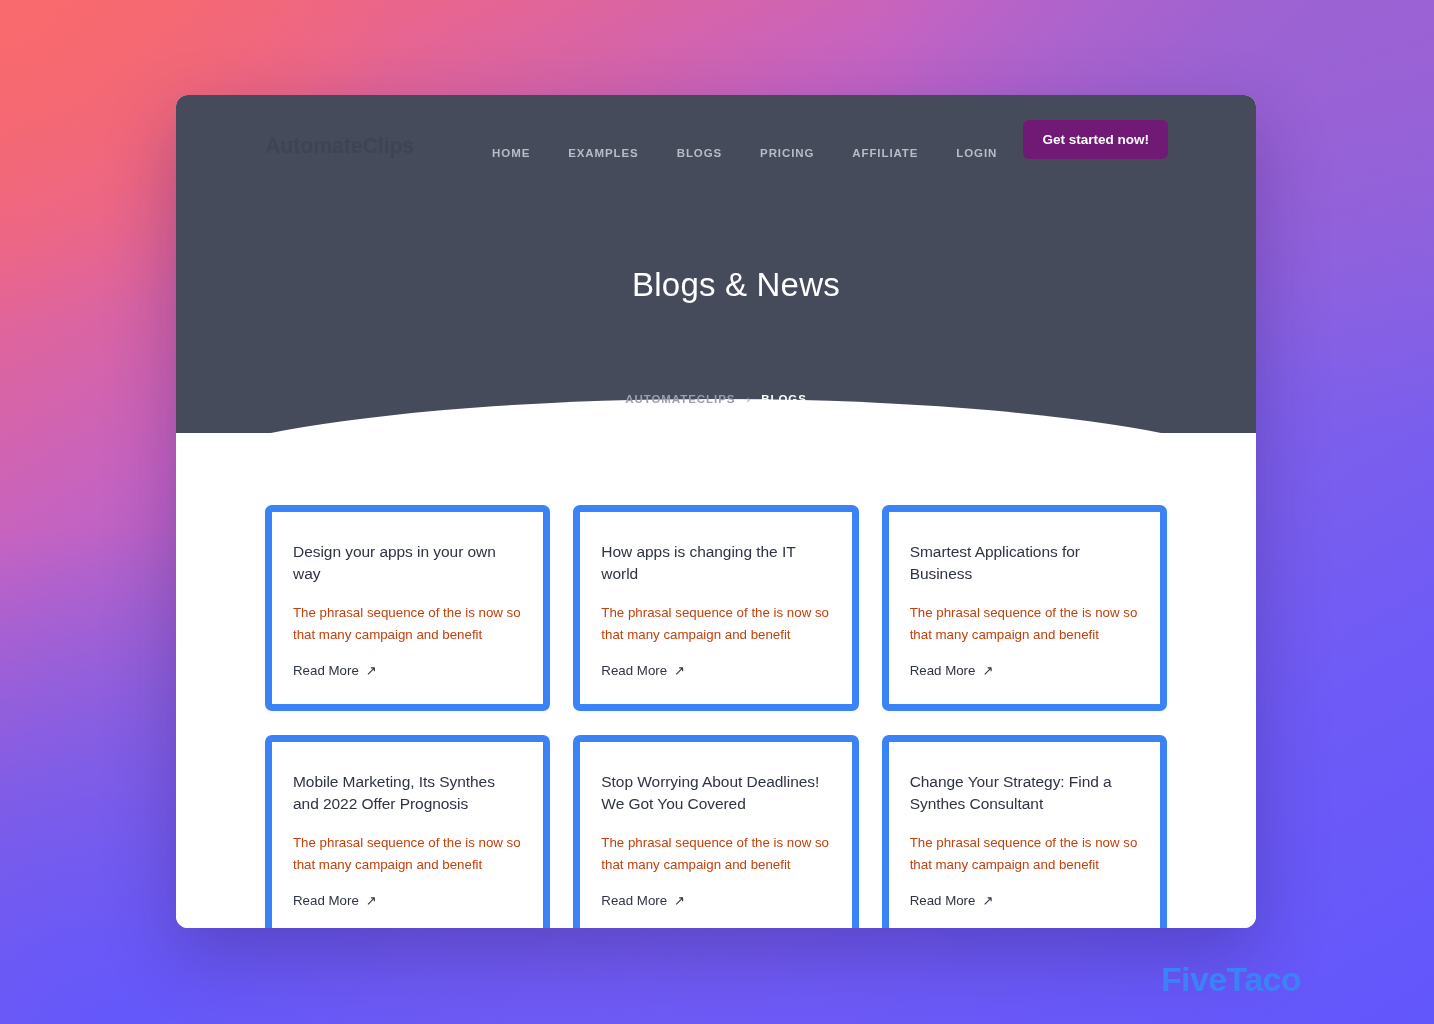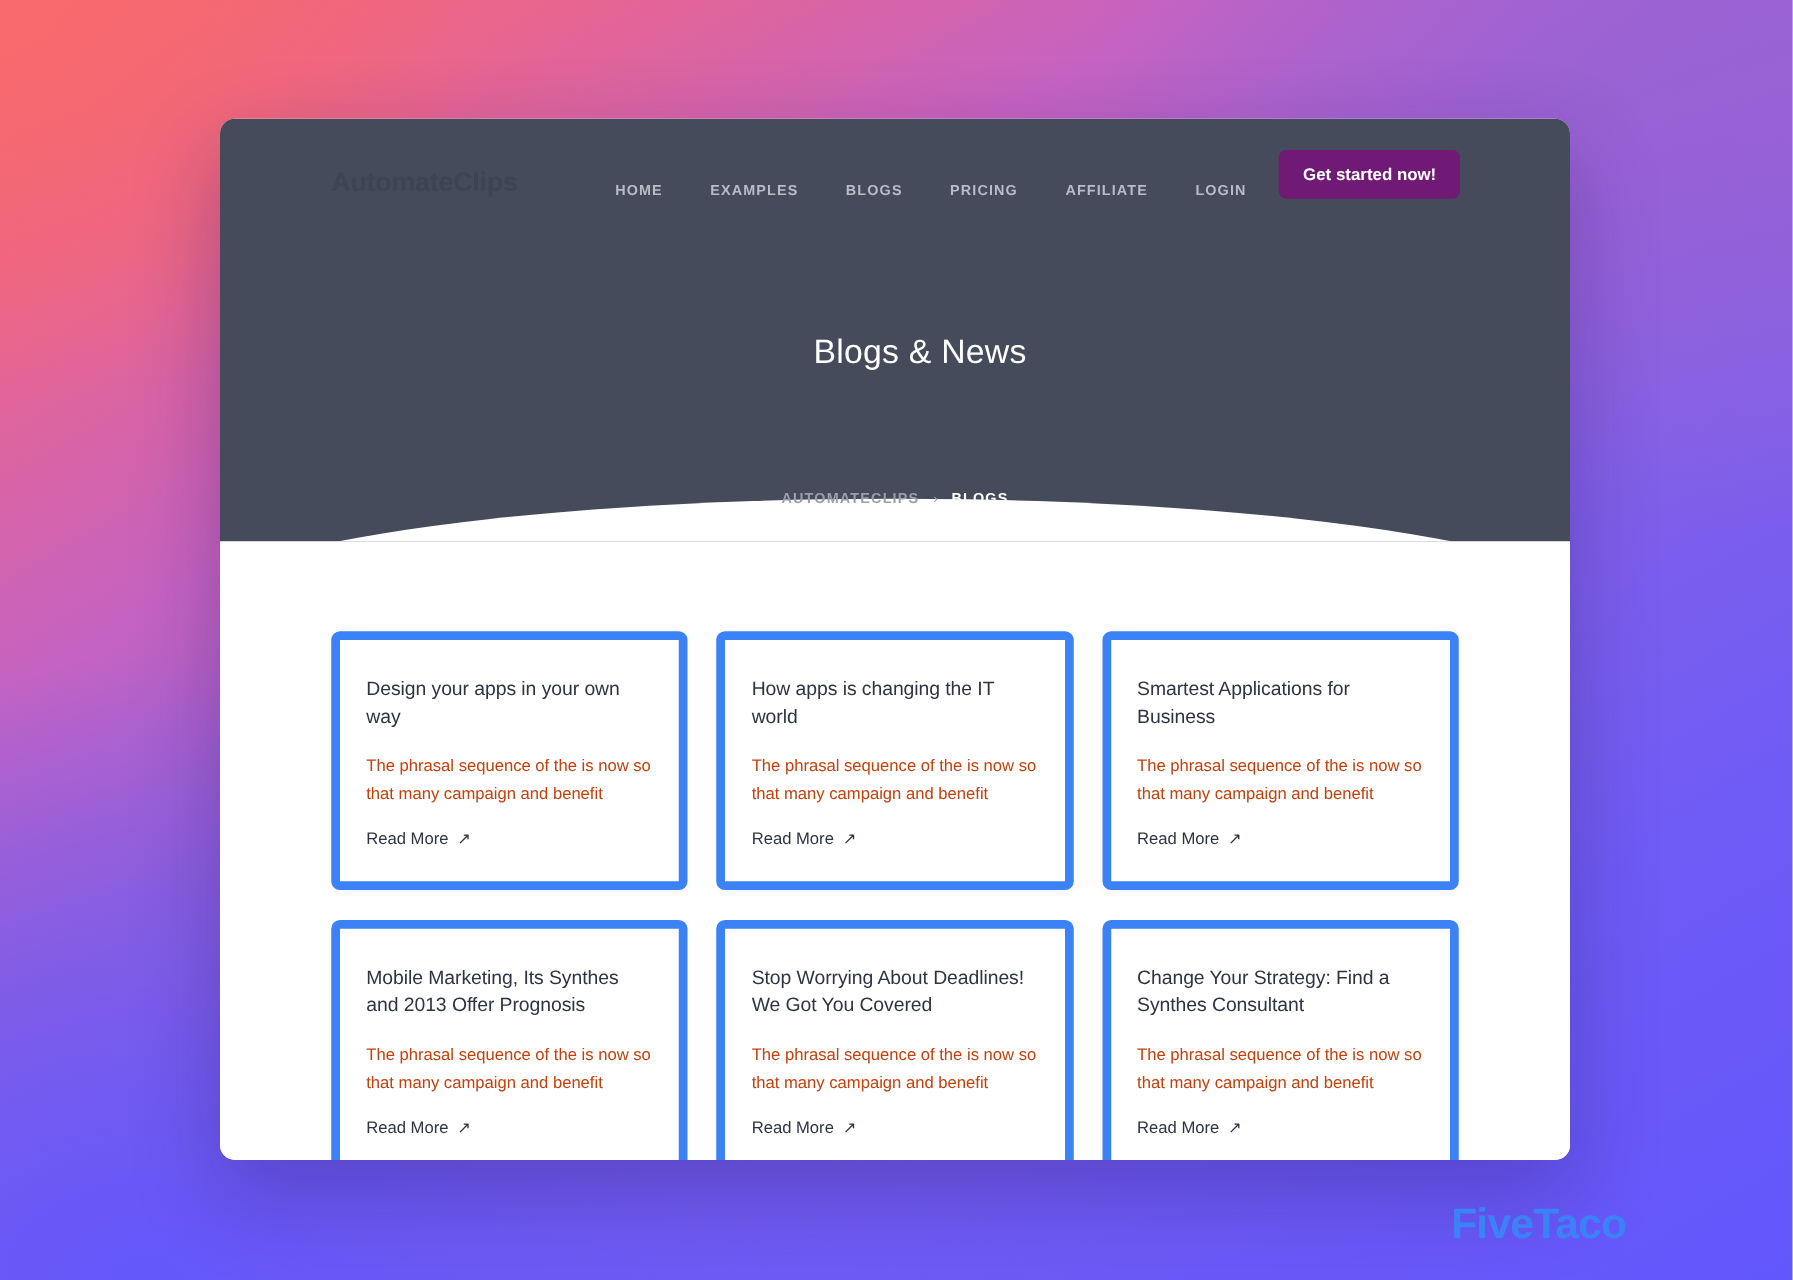--- a/index.html
+++ b/index.html
@@ -121,21 +121,21 @@
     padding: 12px 19px;
     cursor: pointer;
     white-space: nowrap;
   }
 
   .hero-title {
     position: relative;
     z-index: 3;
     text-align: center;
     color: #ffffff;
-    font-size: 27px;
+    font-size: 33px;
     font-weight: normal;
     letter-spacing: 0.2px;
     margin-top: 107px;
     margin-left: 40px;
   }
 
   .breadcrumb {
     position: absolute;
     z-index: 3;
     left: 0;
@@ -297,21 +297,21 @@
       <article class="card">
         <h2 class="card-title">Smartest Applications for Business</h2>
         <p class="card-excerpt">The phrasal sequence of the is now so that many campaign and benefit</p>
         <a class="read-more">
           <span>Read More</span>
           <span class="arrow">↗</span>
         </a>
       </article>
 
       <article class="card">
-        <h2 class="card-title">Mobile Marketing, Its Synthes and 2013 Offer Prognosis</h2>
+        <h2 class="card-title">Mobile Marketing, Its Synthes and 2022 Offer Prognosis</h2>
         <p class="card-excerpt">The phrasal sequence of the is now so that many campaign and benefit</p>
         <a class="read-more">
           <span>Read More</span>
           <span class="arrow">↗</span>
         </a>
       </article>
 
       <article class="card">
         <h2 class="card-title">Stop Worrying About Deadlines! We Got You Covered</h2>
         <p class="card-excerpt">The phrasal sequence of the is now so that many campaign and benefit</p>

